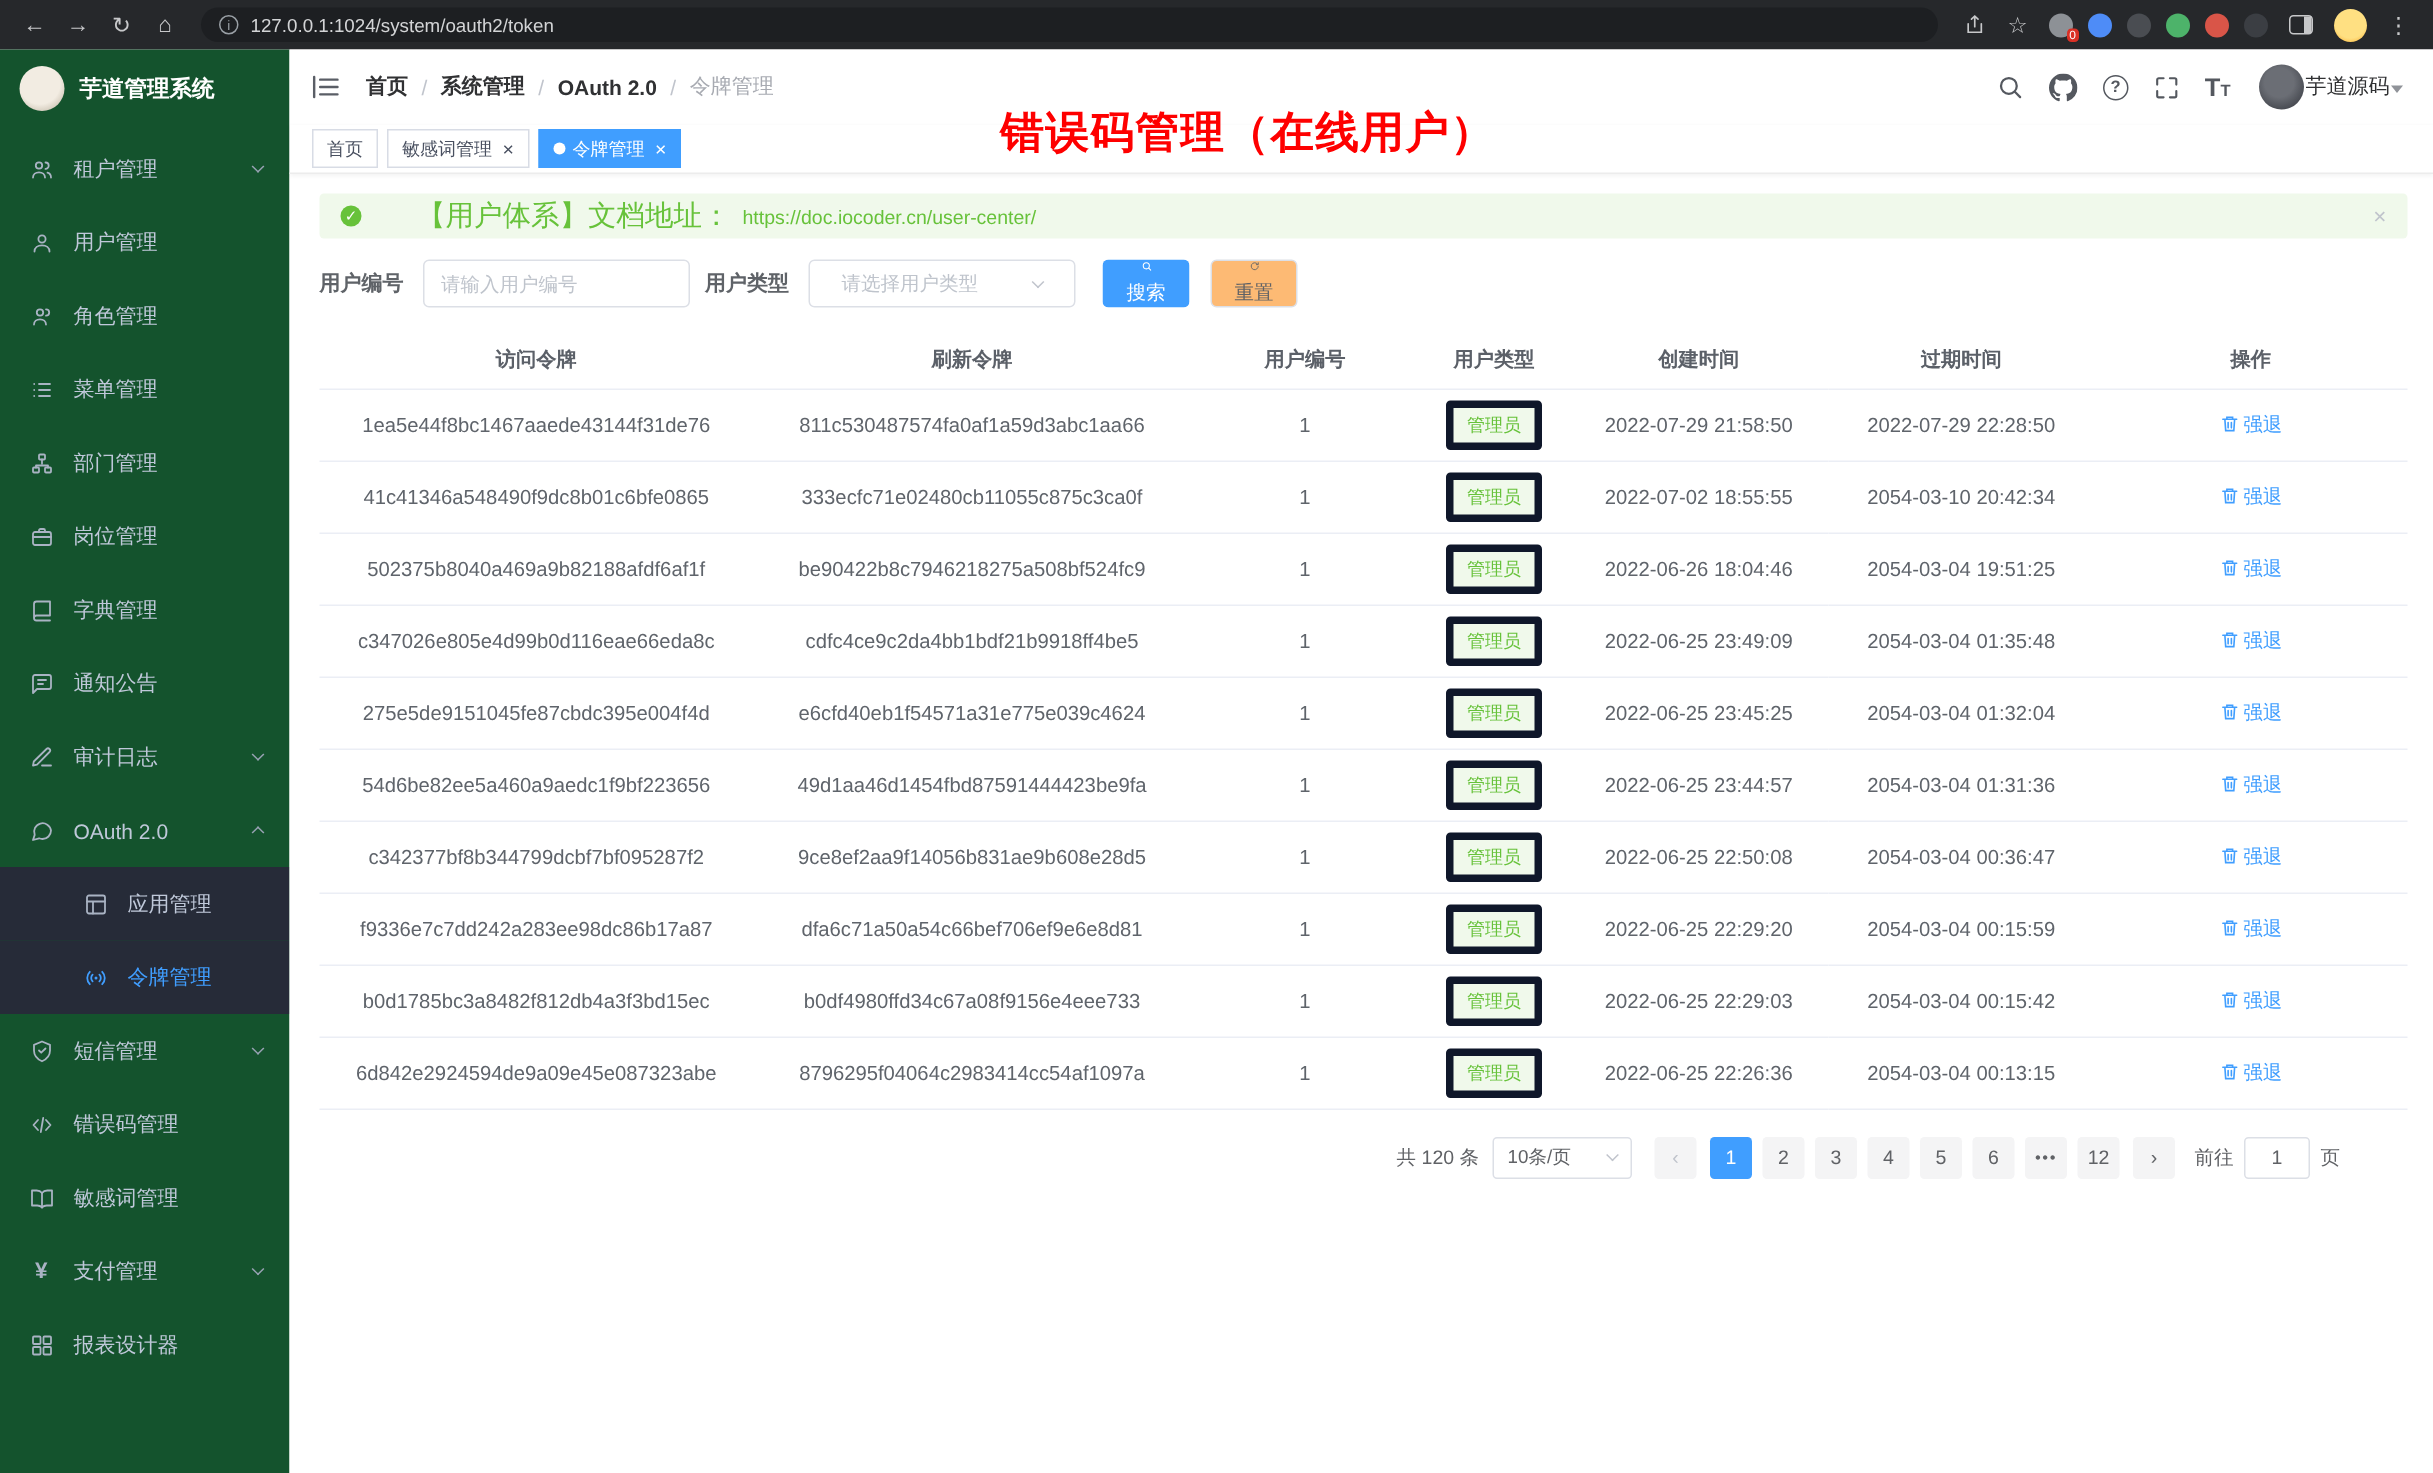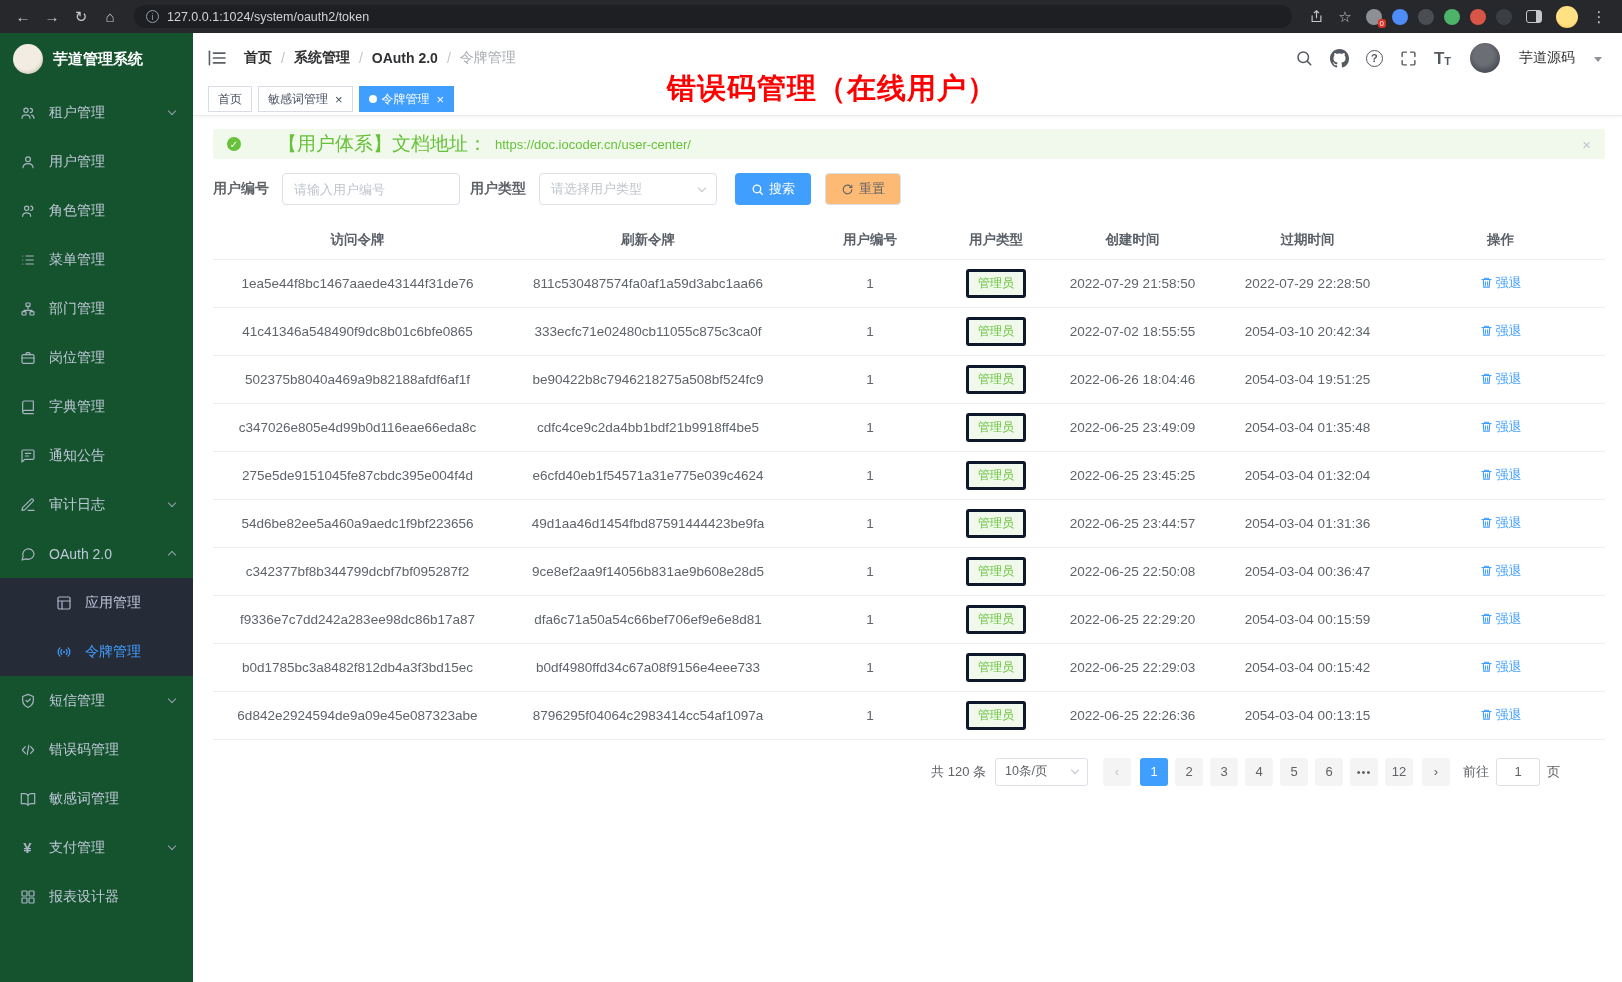--- a/index.html
+++ b/index.html
@@ -41,21 +41,21 @@
   .ham{color:#5a5e66;display:flex;cursor:pointer;}
   .breadcrumb{display:flex;align-items:center;gap:9px;margin-left:18px;font-size:14px;}
   .bc-item{color:#303133;font-weight:600;cursor:pointer;}
   .bc-item.last{color:#a8abb2;font-weight:400;cursor:default;}
   .bc-sep{color:#c0c4cc;}
   .header-right{margin-left:auto;display:flex;align-items:center;gap:17px;color:#54585f;}
   .hicon{display:flex;align-items:center;justify-content:center;cursor:pointer;}
   .q-circle{width:17px;height:17px;border:1.7px solid #54585f;border-radius:50%;font-size:11px;font-weight:700;display:flex;align-items:center;justify-content:center;}
   .tt{font-weight:700;font-size:17px;display:flex;align-items:flex-end;line-height:1;}
   .tt small{font-size:11px;font-weight:700;}
-  .user-chip{display:flex;align-items:center;gap:19px;margin-left:2px;cursor:pointer;}
+  .user-chip{display:flex;align-items:center;gap:1px;margin-left:2px;cursor:pointer;}
   .user-avatar{width:30px;height:30px;border-radius:50%;background:radial-gradient(circle at 45% 40%,#6b6e75 40%,#2e3138);}
   .user-name{font-size:14px;color:#303133;}
   .caret-down{width:0;height:0;border-left:4px solid transparent;border-right:4px solid transparent;border-top:5px solid #909399;margin-top:3px;}
   .annotation{position:absolute;left:474px;top:36px;font-size:29px;font-weight:700;color:var(--annotation);z-index:40;letter-spacing:1px;}
 
   .tab-bar{height:33px;display:flex;align-items:center;gap:6px;padding:0 15px;border-bottom:1px solid #ececec;box-shadow:0 1px 3px rgba(0,0,0,.05);}
   .tab{height:26px;display:inline-flex;align-items:center;gap:5px;padding:0 9px;border:1px solid #d8dce5;background:#fff;color:#495060;font-size:12px;cursor:pointer;}
   .tab.active{background:var(--accent);border-color:var(--accent);color:#fff;}
   .tab-dot{width:8px;height:8px;border-radius:50%;background:#fff;flex:none;}
   .tab-close{font-size:13px;line-height:1;margin-left:2px;}
@@ -64,30 +64,30 @@
   .alert{height:30px;background:var(--success-bg);border-radius:3px;display:flex;align-items:center;padding:0 14px;gap:8px;margin-bottom:14px;}
   .check-ic{width:14px;height:14px;border-radius:50%;background:var(--success);color:#fff;font-size:10px;display:flex;align-items:center;justify-content:center;flex:none;}
   .alert-label{color:var(--success);font-size:19px;font-weight:400;margin-left:29px;}
   .alert-link{color:var(--success);font-size:13px;text-decoration:none;cursor:pointer;}
   .alert-close{margin-left:auto;color:#c0c4cc;font-size:15px;cursor:pointer;}
 
   .filters{display:flex;align-items:center;gap:10px;margin:2px 0 16px;}
   .f-label{font-size:14px;font-weight:700;color:#5f6368;margin-right:3px;}
   .f-input{width:178px;height:32px;border:1px solid #dcdfe6;border-radius:4px;padding:0 11px;font-size:13px;color:#606266;font-family:inherit;outline:none;}
   .f-input::placeholder{color:#bfc4cc;}
-  .f-select{width:178px;height:32px;border:1px solid #dcdfe6;border-radius:4px;display:flex;align-items:center;padding:0 11px;font-size:13px;color:#bfc4cc;margin-right:8px;cursor:pointer;}
+  .f-select{width:178px;height:32px;border:1px solid #dcdfe6;border-radius:4px;display:flex;align-items:center;padding:0 21px;font-size:13px;color:#bfc4cc;margin-right:8px;cursor:pointer;}
   .sel-caret{margin-left:auto;width:6px;height:6px;border-right:1.3px solid #c0c4cc;border-bottom:1.3px solid #c0c4cc;transform:rotate(45deg);margin-top:-3px;flex:none;}
-  .btn{height:32px;border-radius:4px;font-size:13px;display:inline-flex;align-items:center;gap:5px;padding:0 15px;cursor:pointer;border:1px solid transparent;font-family:inherit;}
+  .btn{height:32px;border-radius:4px;font-size:13px;display:inline-flex;align-items:center;gap:5px;padding:0 15px;cursor:pointer;border:1px solid transparent;font-family:inherit;flex-direction:column;}
   .btn-primary{background:var(--accent);color:#fff;}
   .btn-plain{background:#fdba74;border-color:#dcdfe6;color:#606266;margin-left:4px;}
 
   table{width:100%;border-collapse:collapse;font-size:13.5px;color:#5f646b;table-layout:fixed;}
   thead th{height:38px;font-weight:600;color:#5b6068;text-align:center;border-bottom:1px solid #ebeef5;}
   tbody td{height:48px;text-align:center;border-bottom:1px solid #ebeef5;white-space:nowrap;overflow:hidden;}
-  .tag-success{display:inline-block;background:#f0f9eb;border:3px solid #0f172a;color:var(--success);font-size:12px;padding:3px 9px;border-radius:3px;}
+  .tag-success{display:inline-block;background:#f0f9eb;border:5px solid #0f172a;color:var(--success);font-size:12px;padding:3px 9px;border-radius:3px;}
   .action-link{color:var(--accent);display:inline-flex;align-items:center;gap:3px;cursor:pointer;font-size:13px;}
 
   .pagination{display:flex;align-items:center;justify-content:flex-end;gap:9px;margin:18px 45px 0 0;color:#606266;font-size:13px;}
   .size-select{width:93px;height:28px;border:1px solid #dcdfe6;border-radius:3px;display:flex;align-items:center;padding:0 9px;font-size:12.5px;color:#606266;cursor:pointer;margin-right:6px;}
   .page-list{display:flex;gap:7px;align-items:center;}
   .pg-btn{min-width:28px;height:28px;padding:0 4px;background:#f4f4f5;border-radius:3px;display:inline-flex;align-items:center;justify-content:center;font-size:13px;color:#606266;cursor:pointer;}
   .pg-btn.active{background:var(--accent);color:#fff;}
   .pg-btn.more{letter-spacing:1px;font-size:11px;}
   .pg-btn.disabled{color:#c0c4cc;}
   .goto-wrap{display:flex;align-items:center;gap:7px;margin-left:4px;}

